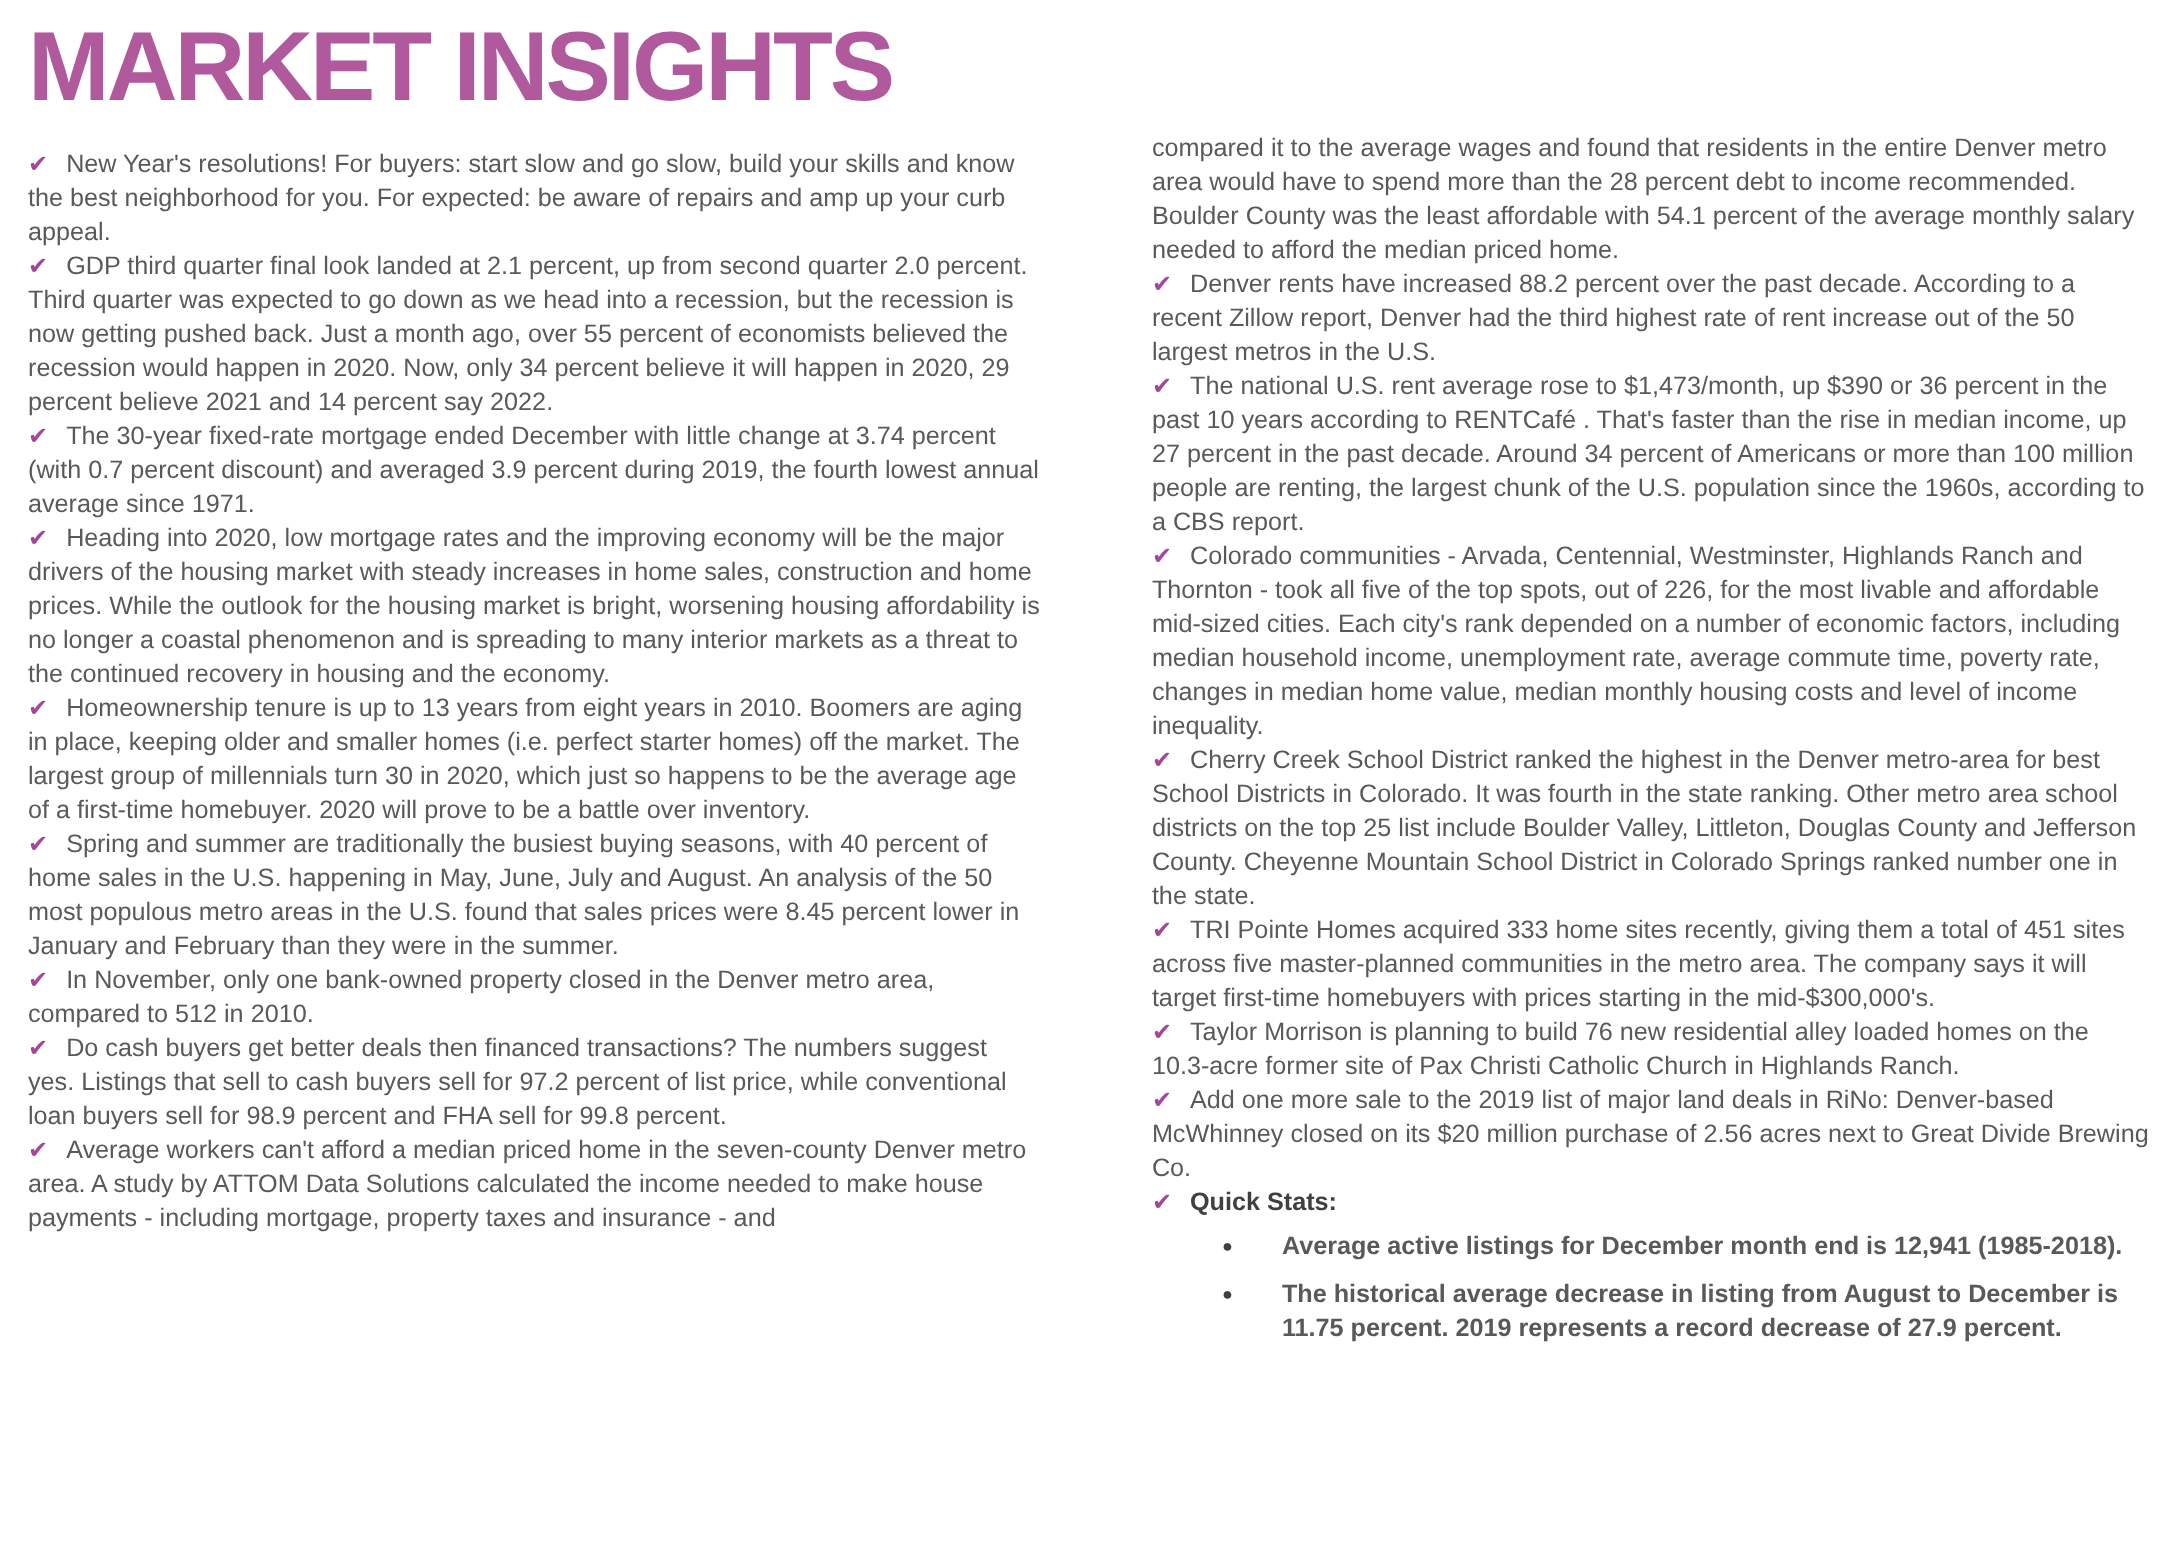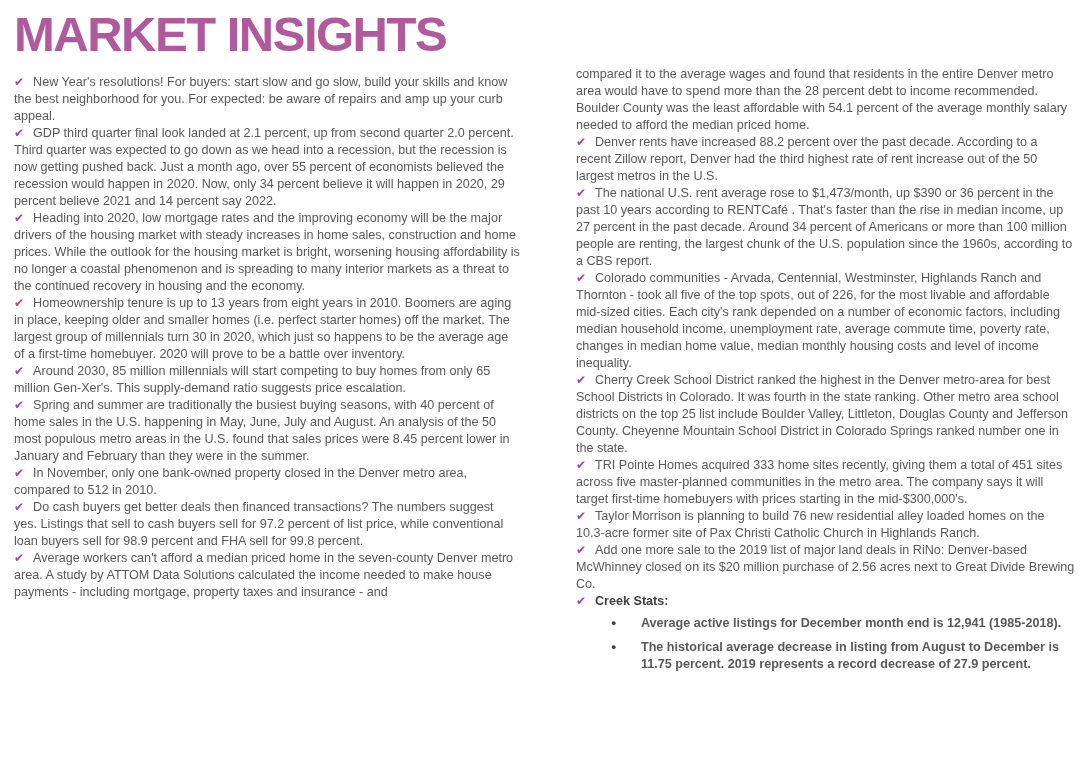--- a/index.html
+++ b/index.html
@@ -47,26 +47,26 @@
 <div class="page">
 
   <div class="col col-left">
     <h1 class="title">MARKET INSIGHTS</h1>
     <div>
 
         <p class="bullet"><span class="check">✔</span><span class="btext">New Year's resolutions! For buyers: start slow and go slow, build your skills and know the best neighborhood for you. For expected: be aware of repairs and amp up your curb appeal.</span></p>
 
         <p class="bullet"><span class="check">✔</span><span class="btext">GDP third quarter final look landed at 2.1 percent, up from second quarter 2.0 percent. Third quarter was expected to go down as we head into a recession, but the recession is now getting pushed back. Just a month ago, over 55 percent of economists believed the recession would happen in 2020. Now, only 34 percent believe it will happen in 2020, 29 percent believe 2021 and 14 percent say 2022.</span></p>
 
+        <p class="bullet"><span class="check">✔</span><span class="btext">The 30-year fixed-rate mortgage ended December with little change at 3.74 percent (with 0.7 percent discount) and averaged 3.9 percent during 2019, the fourth lowest annual average since 1971.</span></p>
 
         <p class="bullet"><span class="check">✔</span><span class="btext">Heading into 2020, low mortgage rates and the improving economy will be the major drivers of the housing market with steady increases in home sales, construction and home prices. While the outlook for the housing market is bright, worsening housing affordability is no longer a coastal phenomenon and is spreading to many interior markets as a threat to the continued recovery in housing and the economy.</span></p>
 
         <p class="bullet"><span class="check">✔</span><span class="btext">Homeownership tenure is up to 13 years from eight years in 2010.  Boomers are aging in place, keeping older and smaller homes (i.e. perfect starter homes) off the market. The largest group of millennials turn 30 in 2020, which just so happens to be the average age of a first-time homebuyer. 2020 will prove to be a battle over inventory.</span></p>
 
-        <p class="bullet"><span class="check">✔</span><span class="btext">Around 2030, 85 million millennials will start competing to buy homes from only 65 million Gen-Xer's. This supply-demand ratio suggests price escalation.</span></p>
 
         <p class="bullet"><span class="check">✔</span><span class="btext">Spring and summer are traditionally the busiest buying seasons, with 40 percent of home sales in the U.S. happening in May, June, July and August. An analysis of the 50 most populous metro areas in the U.S. found that sales prices were 8.45 percent lower in January and February than they were in the summer.</span></p>
 
         <p class="bullet"><span class="check">✔</span><span class="btext">In November, only one bank-owned property closed in the Denver metro area, compared to 512 in 2010.</span></p>
 
 
         <p class="bullet"><span class="check">✔</span><span class="btext">Do cash buyers get better deals then financed transactions? The numbers suggest yes. Listings that sell to cash buyers sell for 97.2 percent of list price, while conventional loan buyers sell for 98.9 percent and FHA sell for 99.8 percent.</span></p>
 
         <p class="bullet"><span class="check">✔</span><span class="btext">Average workers can't afford a median priced home in the seven-county Denver metro area. A study by ATTOM Data Solutions calculated the income needed to make house payments - including mortgage, property taxes and insurance - and</span></p>
       </div>
@@ -83,21 +83,21 @@
         <p class="bullet"><span class="check">✔</span><span class="btext">Colorado communities - Arvada, Centennial, Westminster, Highlands Ranch and Thornton - took all five of the top spots, out of 226, for the most livable and affordable mid-sized cities. Each city's rank depended on a number of economic factors, including median household income, unemployment rate, average commute time, poverty rate, changes in median home value, median monthly housing costs and level of income inequality.</span></p>
 
         <p class="bullet"><span class="check">✔</span><span class="btext">Cherry Creek School District ranked the highest in the Denver metro-area for best School Districts in Colorado. It was fourth in the state ranking. Other metro area school districts on the top 25 list include Boulder Valley, Littleton, Douglas County and Jefferson County. Cheyenne Mountain School District in Colorado Springs ranked number one in the state.</span></p>
 
         <p class="bullet"><span class="check">✔</span><span class="btext">TRI Pointe Homes acquired 333 home sites recently, giving them a total of 451 sites across five master-planned communities in the metro area. The company says it will target first-time homebuyers with prices starting in the mid-$300,000's.</span></p>
 
         <p class="bullet"><span class="check">✔</span><span class="btext">Taylor Morrison is planning to build 76 new residential alley loaded homes on the 10.3-acre former site of Pax Christi Catholic Church in Highlands Ranch.</span></p>
 
         <p class="bullet"><span class="check">✔</span><span class="btext">Add one more sale to the 2019 list of major land deals in RiNo: Denver-based McWhinney closed on its $20 million purchase of 2.56 acres next to Great Divide Brewing Co.</span></p>
       </div>
-    <p class="bullet quick"><span class="check">✔</span><span class="qlabel">Creek Stats:</span></p>
+    <p class="bullet quick"><span class="check">✔</span><span class="qlabel">Quick Stats:</span></p>
     <ul class="stats">
 
         <li><span class="dot">●</span><span class="stext">Average active listings for December month end is 12,941 (1985-2018).</span></li>
 
 
         <li><span class="dot">●</span><span class="stext">The historical average decrease in listing from August to December is 11.75 percent. 2019 represents a record decrease of 27.9 percent.</span></li>
       </ul>
   </div>
 
 </div>

